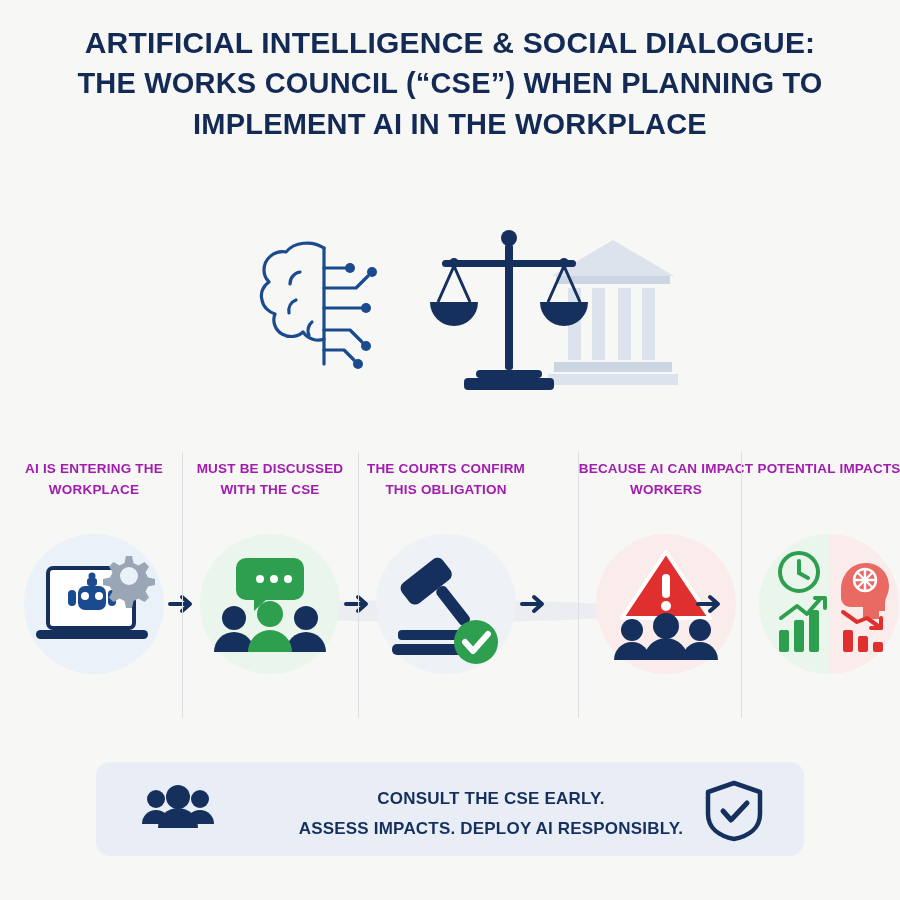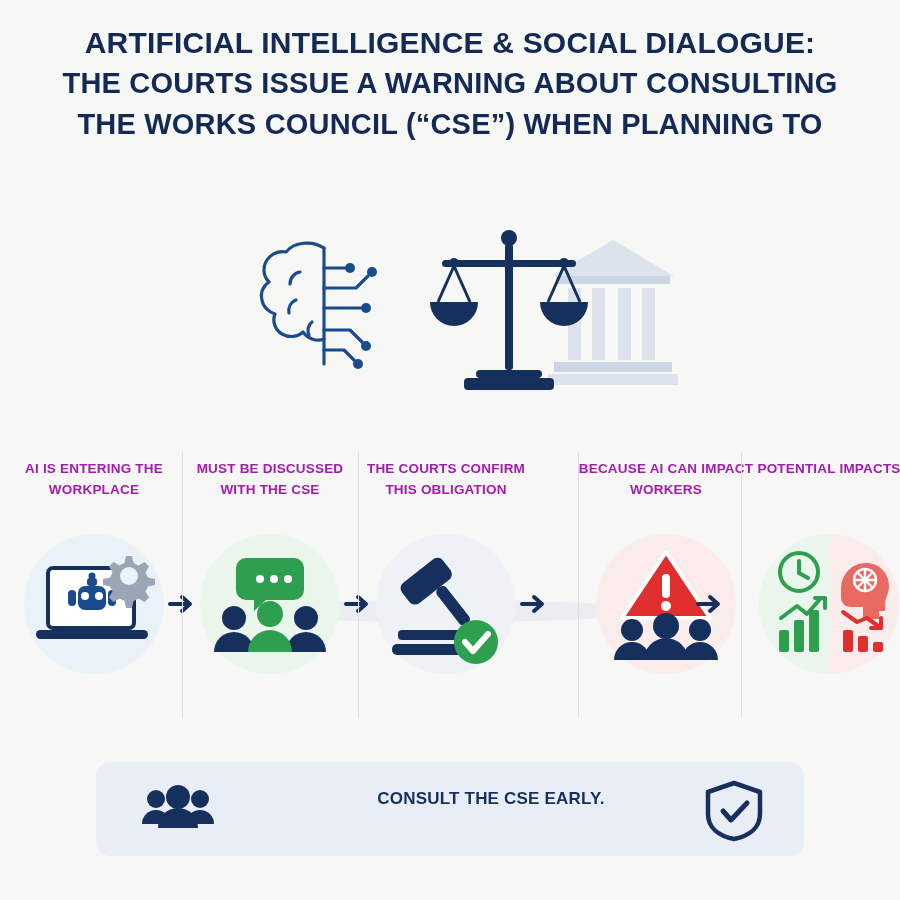--- a/index.html
+++ b/index.html
@@ -172,22 +172,22 @@
     letter-spacing: 0.2px;
   }
 </style>
 </head>
 <body>
 
 <div class="page">
 
   <div class="title-block">
     <div class="title-line l1">Artificial Intelligence &amp; Social Dialogue:</div>
-    <div class="title-line">The Courts Issue a Warning About Consulting</div>
     <div class="title-line">the Works Council (“CSE”) When Planning to</div>
+    <div class="title-line">Implement AI in the Workplace</div>
   </div>
 
   <div class="hero">
     <div class="hero-shadow"></div>
 
     <div class="hero-bank">
       <svg width="130" height="160" viewBox="0 0 130 160">
         <polygon points="65,6 126,42 4,42" fill="#dde3ec"></polygon>
         <rect x="8" y="42" width="114" height="8" fill="#ccd5e2"></rect>
         <rect x="20" y="54" width="13" height="72" fill="#dde3ec"></rect>
@@ -401,20 +401,21 @@
           <circle cx="60" cy="15" r="9"></circle>
           <path d="M46 40 a14 14 0 0 1 28 0 z"></path>
           <circle cx="38" cy="13" r="12"></circle>
           <path d="M18 44 a20 20 0 0 1 40 0 z"></path>
         </g>
       </svg>
     </div>
 
     <div class="banner-text">
       <div>Consult the CSE early.</div>
+      <div>Assess impacts. Deploy AI responsibly.</div>
     </div>
 
     <div class="banner-shield">
       <svg width="60" height="62" viewBox="0 0 60 62">
         <path d="M30 3 L56 12 v22 c0 14-11 22-26 25 C15 56 4 48 4 34 V12 z" fill="none" stroke="#16305e" stroke-width="4.5" stroke-linejoin="round"></path>
         <path d="M19 31 l8 9 16-17" fill="none" stroke="#16305e" stroke-width="5" stroke-linecap="round" stroke-linejoin="round"></path>
       </svg>
     </div>
   </div>
 

